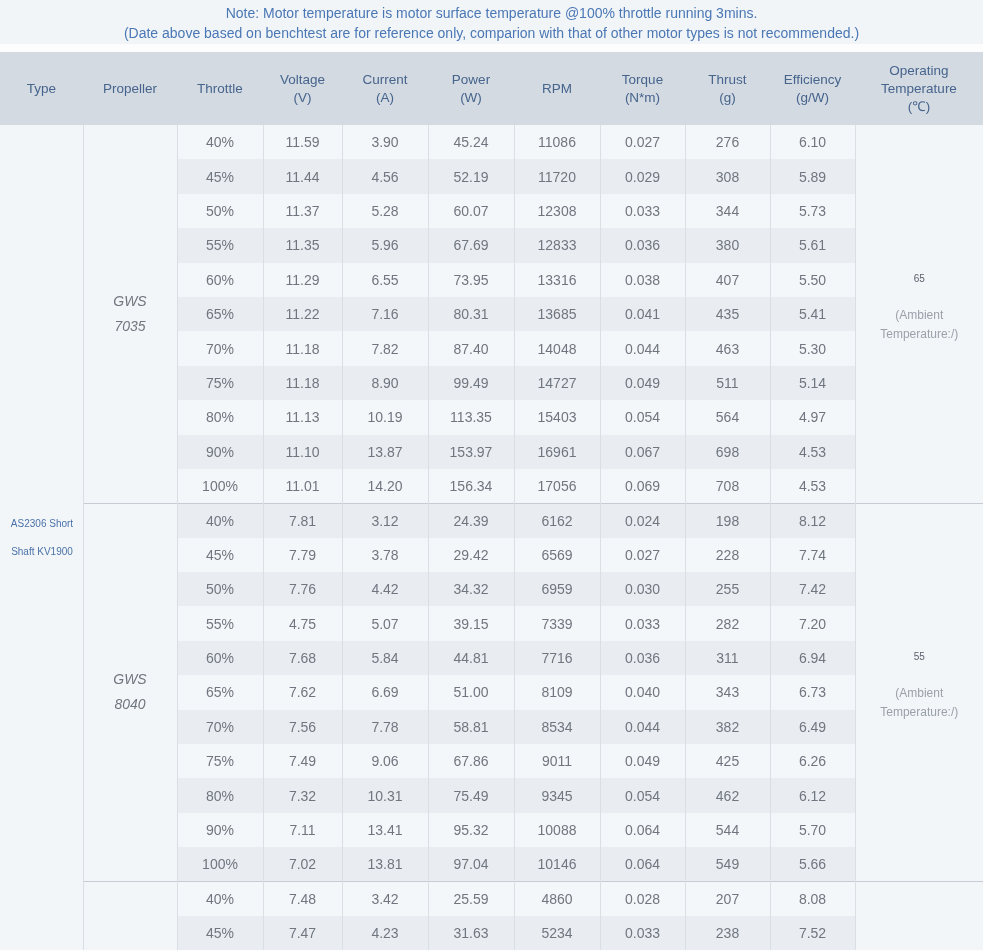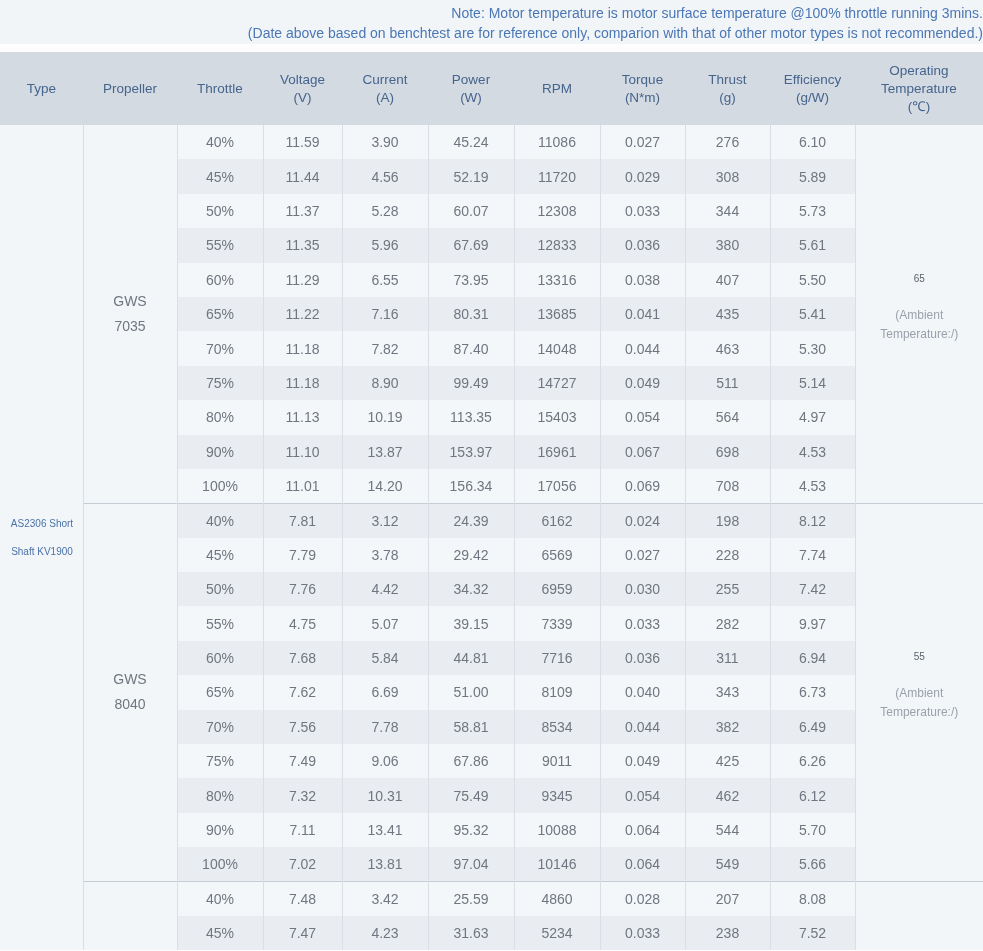--- a/index.html
+++ b/index.html
@@ -7,21 +7,21 @@
     width: 983px;
     background: #fdfdfe;
     font-family: "Liberation Sans", sans-serif;
   }
   .page { width: 983px; height: 951px; overflow: hidden; }
 
   .note-banner {
     height: 44px;
     background: var(--note-bg, #f2f5f8);
     color: var(--note-text, #4a77b5);
-    text-align: right;
+    text-align: center;
     font-size: 14px;
     line-height: 20px;
     padding-top: 3px;
   }
   .note-gap { height: 8px; background: #fdfdfe; }
 
   table.spec-table {
     width: 983px;
     border-collapse: collapse;
     table-layout: fixed;
@@ -72,20 +72,21 @@
     color: var(--type-text, #4a72a8);
     font-size: 10px;
     line-height: 28px;
   }
   .prop-inner {
     width: 54px;
     margin: 8px auto;
     font-size: 14px;
     line-height: 25px;
     color: var(--data-text, #70767f);
+    font-style: italic;
   }
   .temp-value {
     font-size: 10px;
     color: var(--temp-value-text, #5b626c);
     line-height: 22px;
   }
   .temp-note {
     width: 112px;
     margin: 16px auto;
     font-size: 12px;
@@ -320,21 +321,21 @@
           <td class="data-cell">7.42</td>
         </tr>
         <tr class="row-light">
           <td class="data-cell">55%</td>
           <td class="data-cell">4.75</td>
           <td class="data-cell">5.07</td>
           <td class="data-cell">39.15</td>
           <td class="data-cell">7339</td>
           <td class="data-cell">0.033</td>
           <td class="data-cell">282</td>
-          <td class="data-cell">9.97</td>
+          <td class="data-cell">7.20</td>
         </tr>
         <tr class="row-dark">
           <td class="data-cell">60%</td>
           <td class="data-cell">7.68</td>
           <td class="data-cell">5.84</td>
           <td class="data-cell">44.81</td>
           <td class="data-cell">7716</td>
           <td class="data-cell">0.036</td>
           <td class="data-cell">311</td>
           <td class="data-cell">6.94</td>

